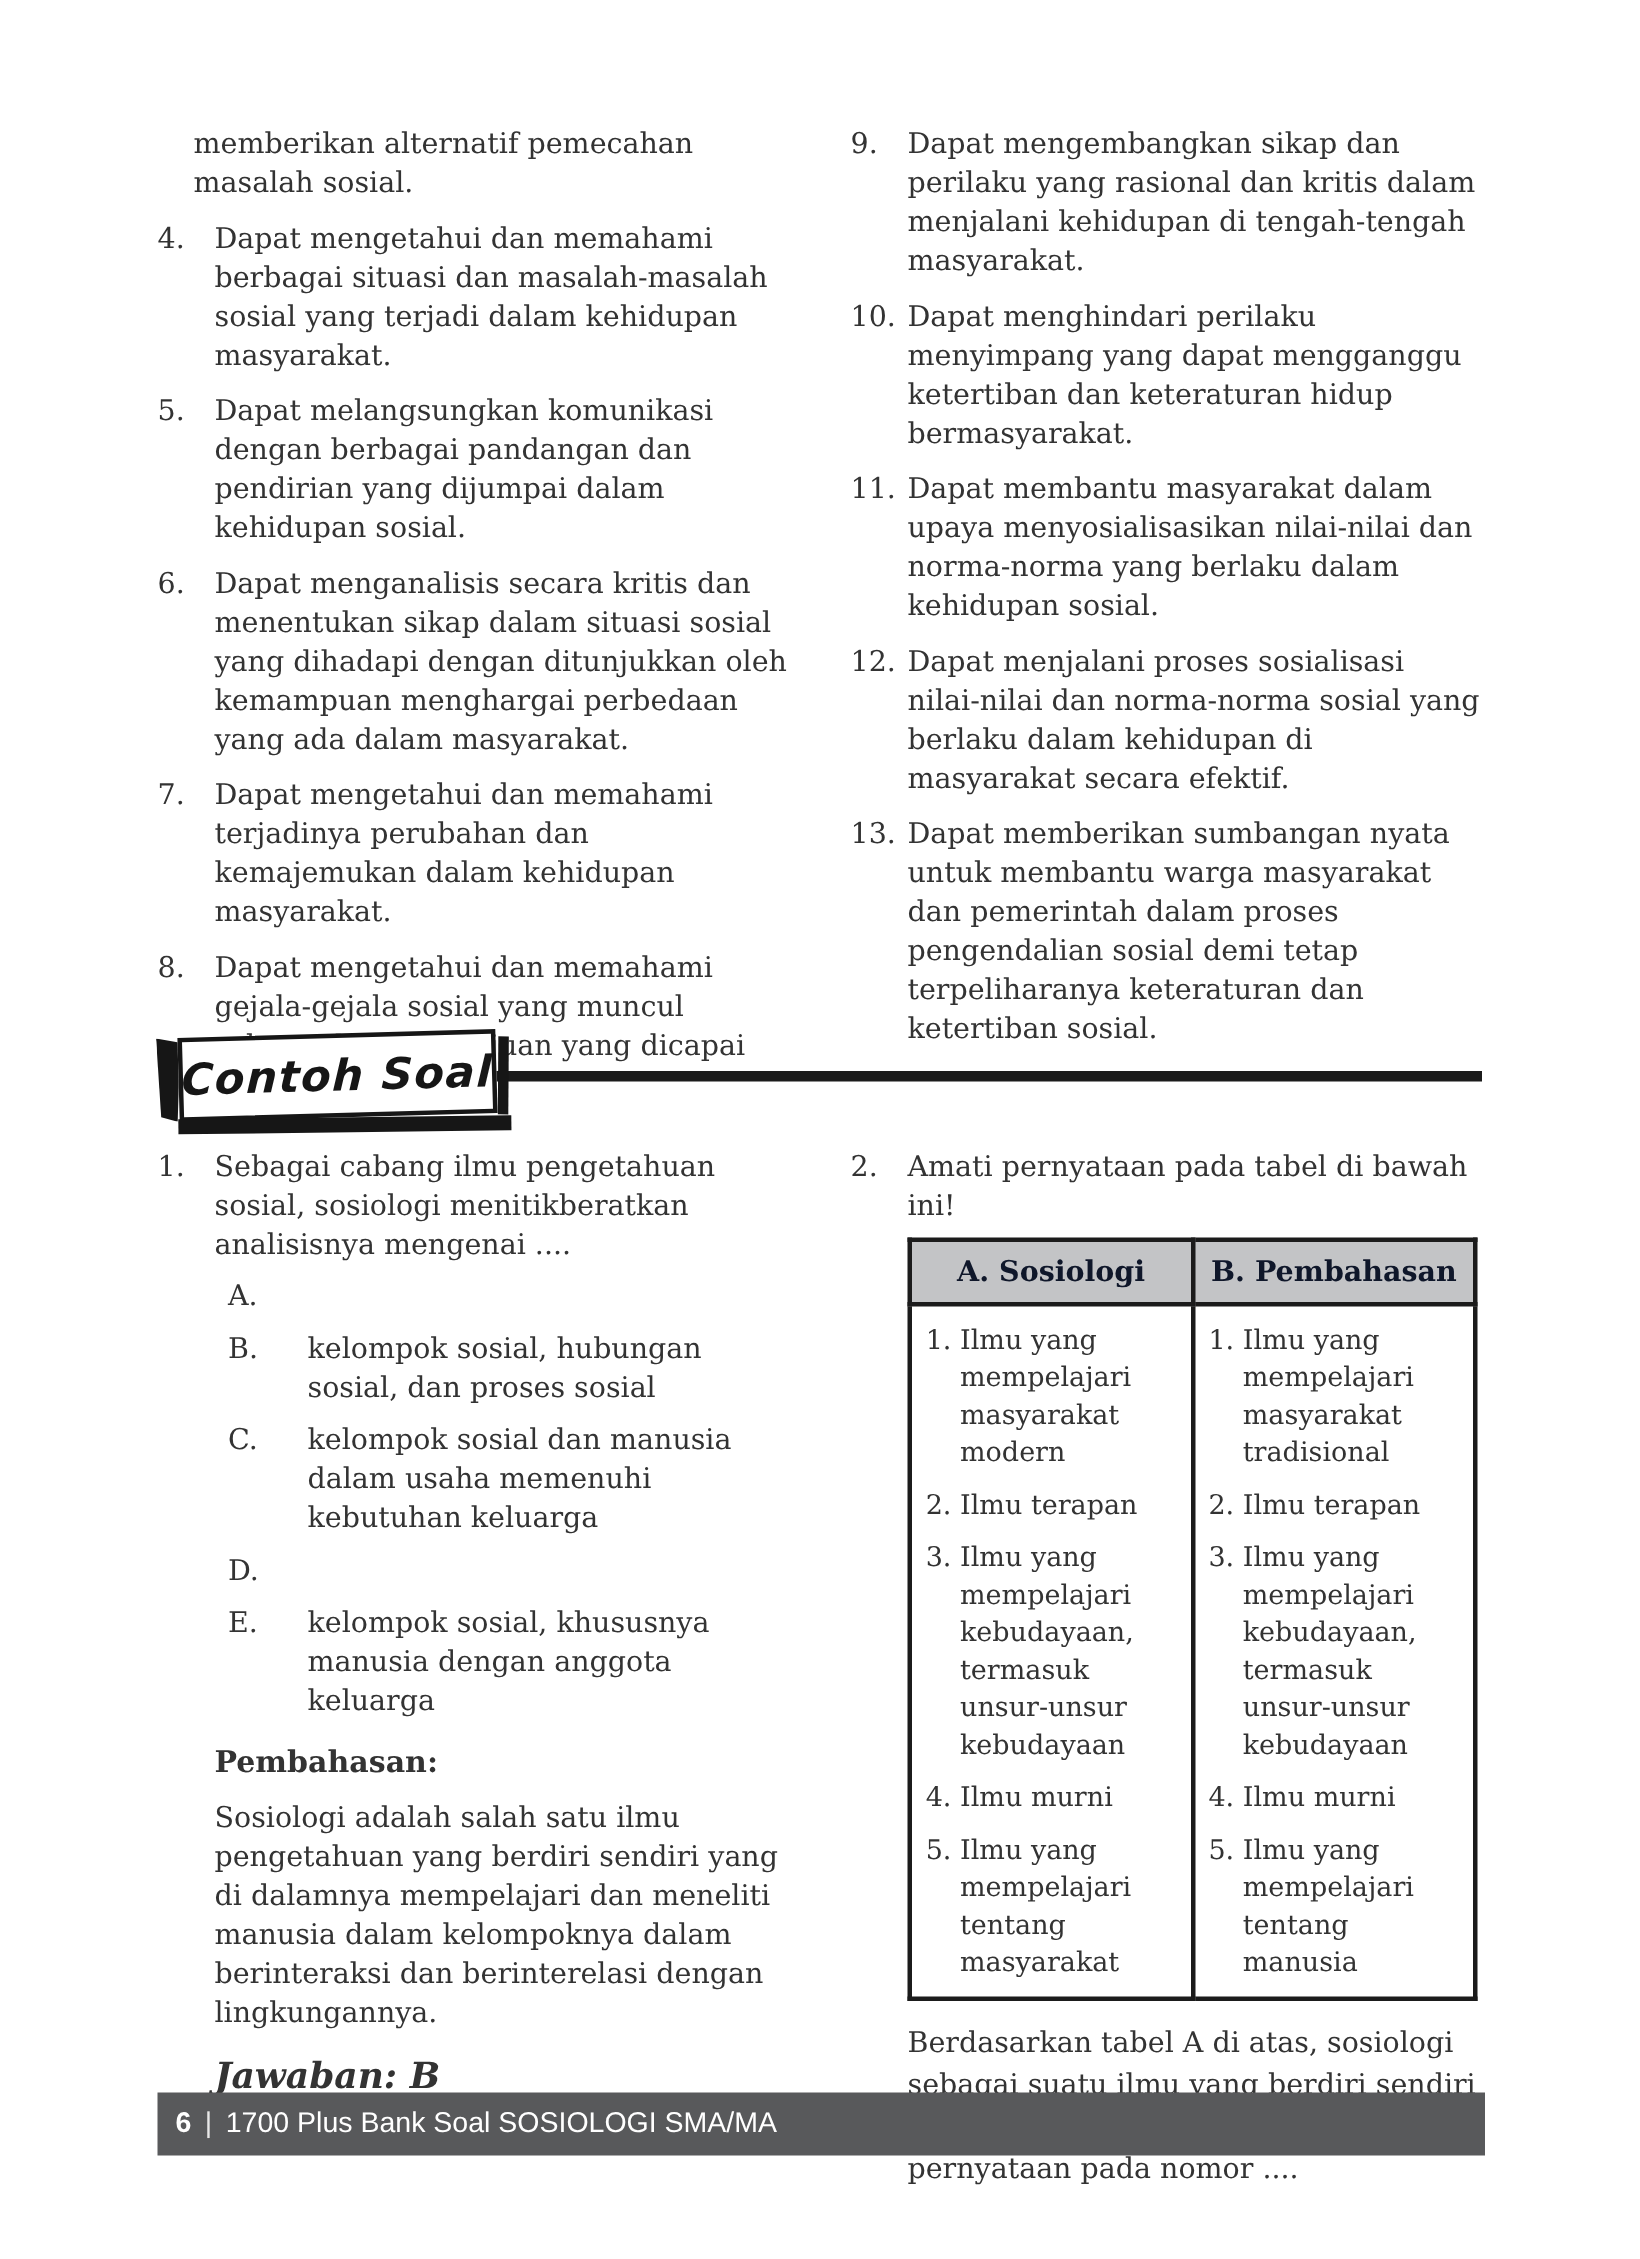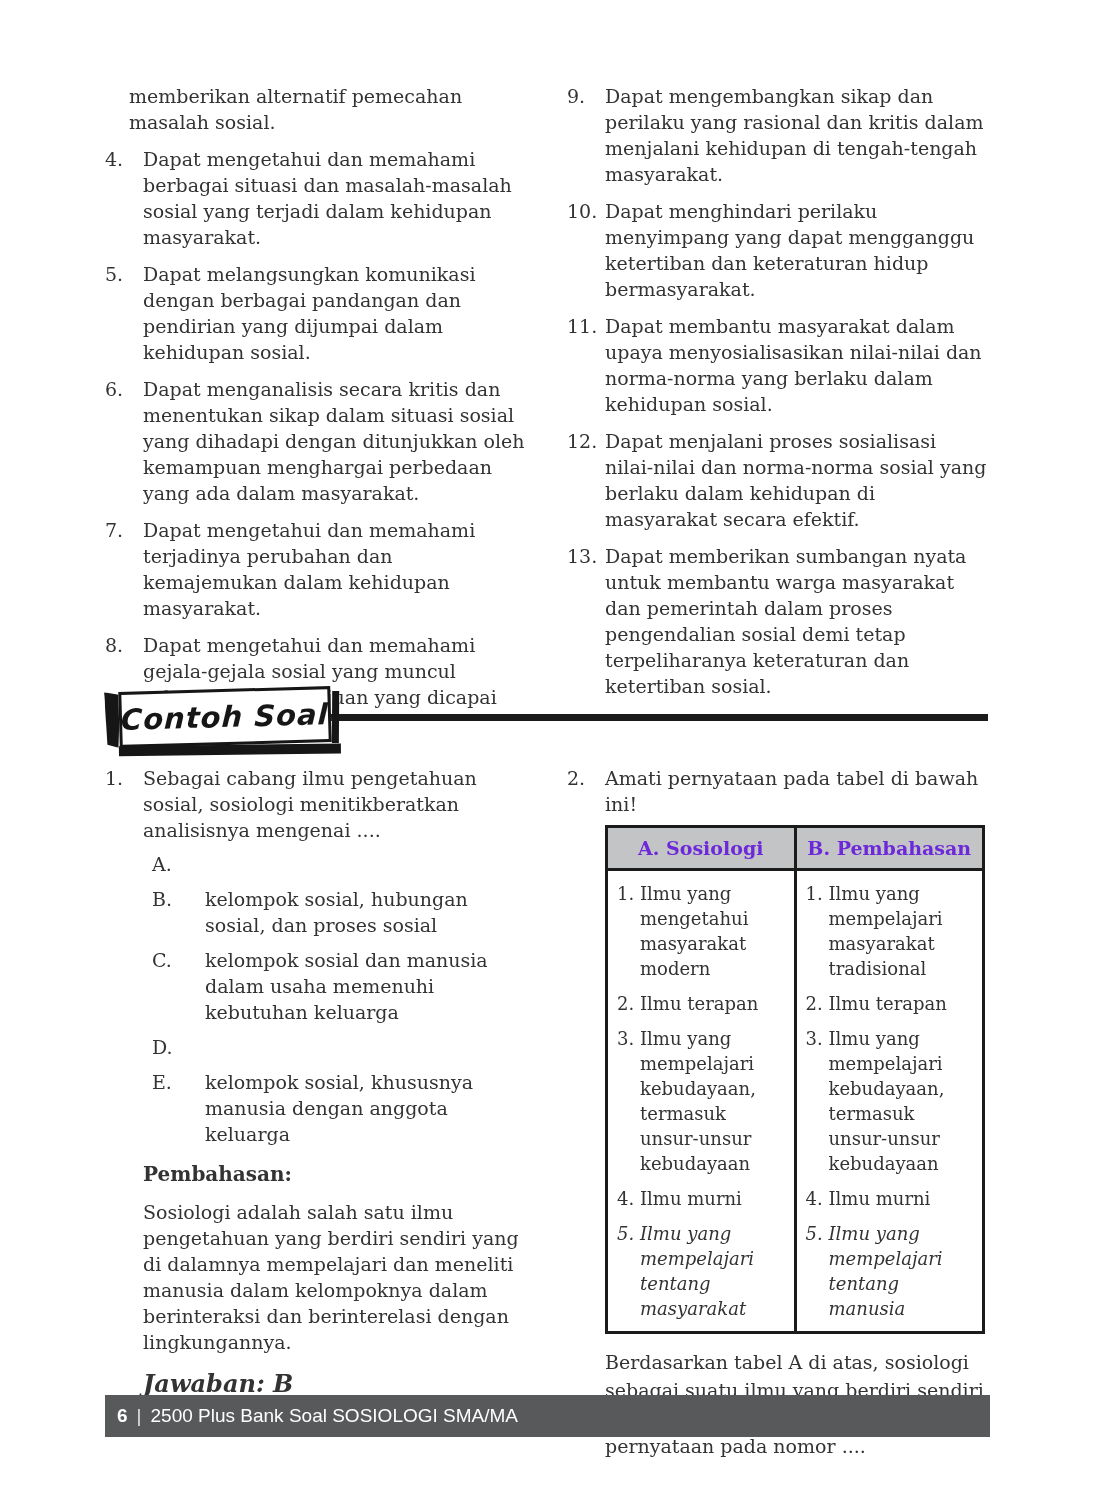--- a/index.html
+++ b/index.html
@@ -80,31 +80,31 @@
     font-size:24px; line-height:26px; margin-top:16px; padding-right:6px;
   }
 
   
   .cmp-table {
     width:380px; margin-left:38px; margin-top:4px;
     border-collapse:collapse; table-layout:fixed;
   }
   .cmp-table th {
     border:3px solid #1b1b1b; background:#c3c4c6;
-    font-size:19px; font-weight:bold; color:#6d28d9;
+    font-size:19px; font-weight:bold; color:#0f172a;
     text-align:center; padding:9px 4px;
   }
   .cmp-table th + th, .cmp-table td + td { border-left:2px solid #1b1b1b; }
   .cmp-table td {
     border:3px solid #1b1b1b; vertical-align:top;
     padding:10px 8px 10px 6px;
   }
   .cmp-table ol { margin:0; padding-left:26px; }
   .cmp-table li { font-size:18px; line-height:25px; margin-bottom:10px; }
-  .cmp-table li:last-child { margin-bottom:0;font-style:italic; }
+  .cmp-table li:last-child { margin-bottom:0; }
 
   .closing-text { margin-left:38px; margin-top:14px; font-size:19px; line-height:28px; }
 
   
   .footer-bar {
     position:absolute; left:105px; top:1395px; width:885px; height:42px;
     background:#58595b;
     display:flex; align-items:center; gap:9px;
     padding-left:12px;
     font-family:"Liberation Sans", sans-serif;
@@ -231,21 +231,21 @@
       <thead>
         <tr>
           <th>A. Sosiologi</th>
           <th>B. Pembahasan</th>
         </tr>
       </thead>
       <tbody>
         <tr>
           <td>
             <ol>
-  <li>Ilmu yang mengetahui masyarakat modern</li>
+  <li>Ilmu yang mempelajari masyarakat modern</li>
 
   <li>Ilmu terapan</li>
 
   <li>Ilmu yang mempelajari kebudayaan, termasuk unsur-unsur kebudayaan</li>
 
   <li>Ilmu murni</li>
 
   <li>Ilmu yang mempelajari tentang masyarakat</li>
 </ol>
           </td>
@@ -265,14 +265,14 @@
         </tr>
       </tbody>
     </table>
     <div class="closing-text">Berdasarkan tabel A di atas, sosiologi sebagai suatu ilmu yang berdiri sendiri mempunyai hubungan dengan pernyataan pada nomor ....</div>
   </div>
 </div>
 
 <div class="footer-bar">
   <span class="footer-page">6</span>
   <span class="footer-sep">|</span>
-  <span class="footer-title">2500 Plus Bank Soal SOSIOLOGI SMA/MA</span>
+  <span class="footer-title">1700 Plus Bank Soal SOSIOLOGI SMA/MA</span>
 </div>
 
 </body></html>

